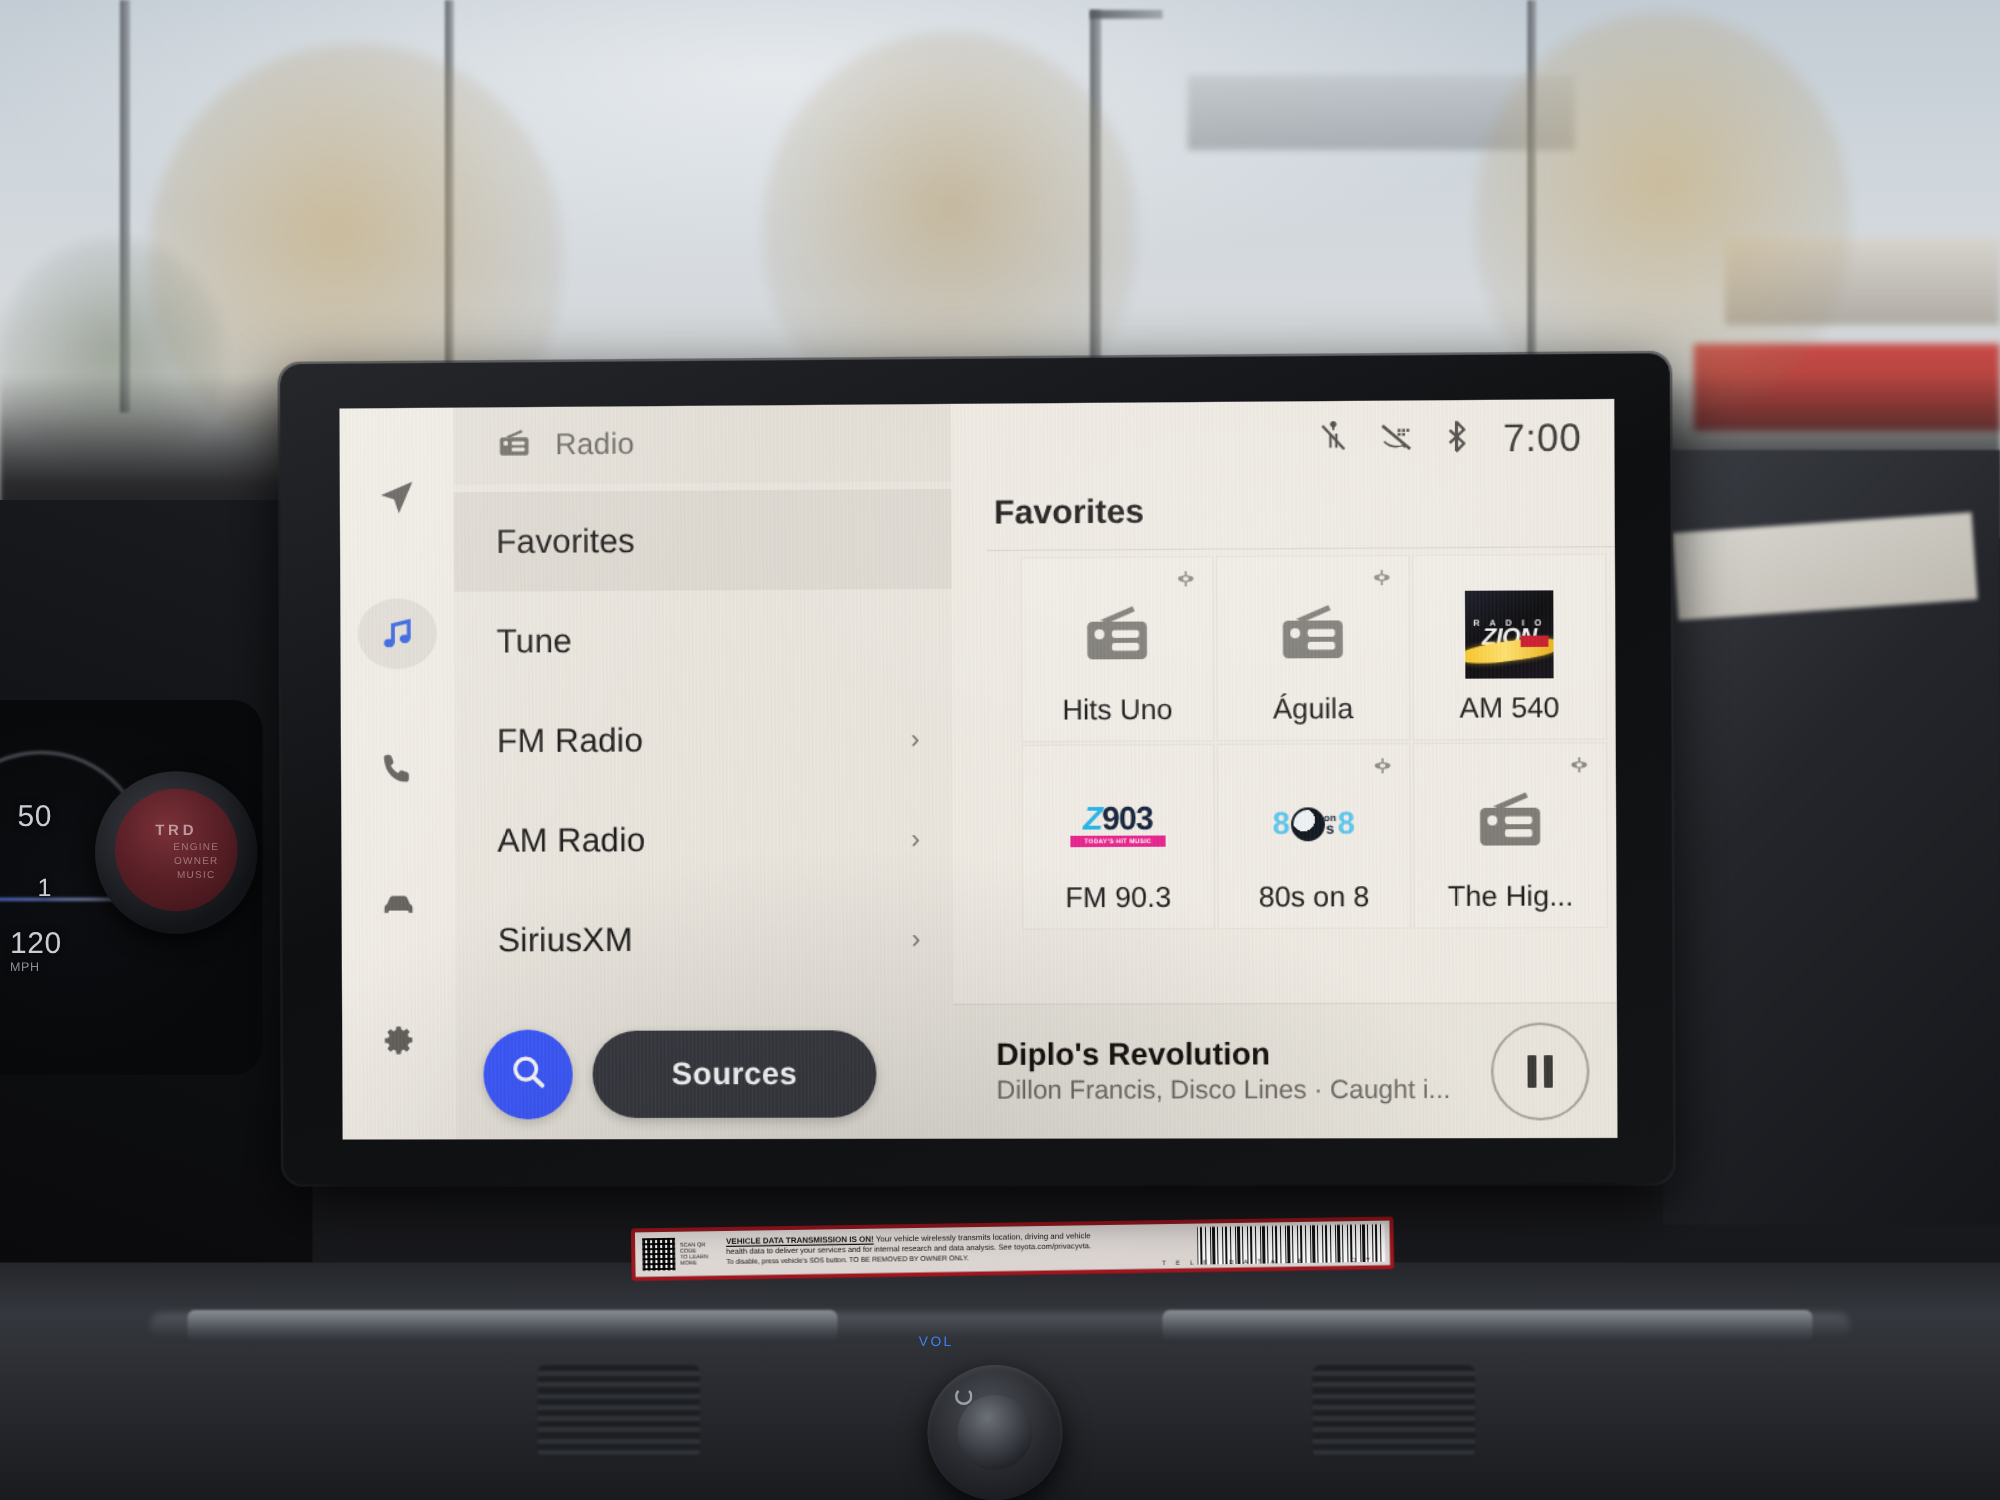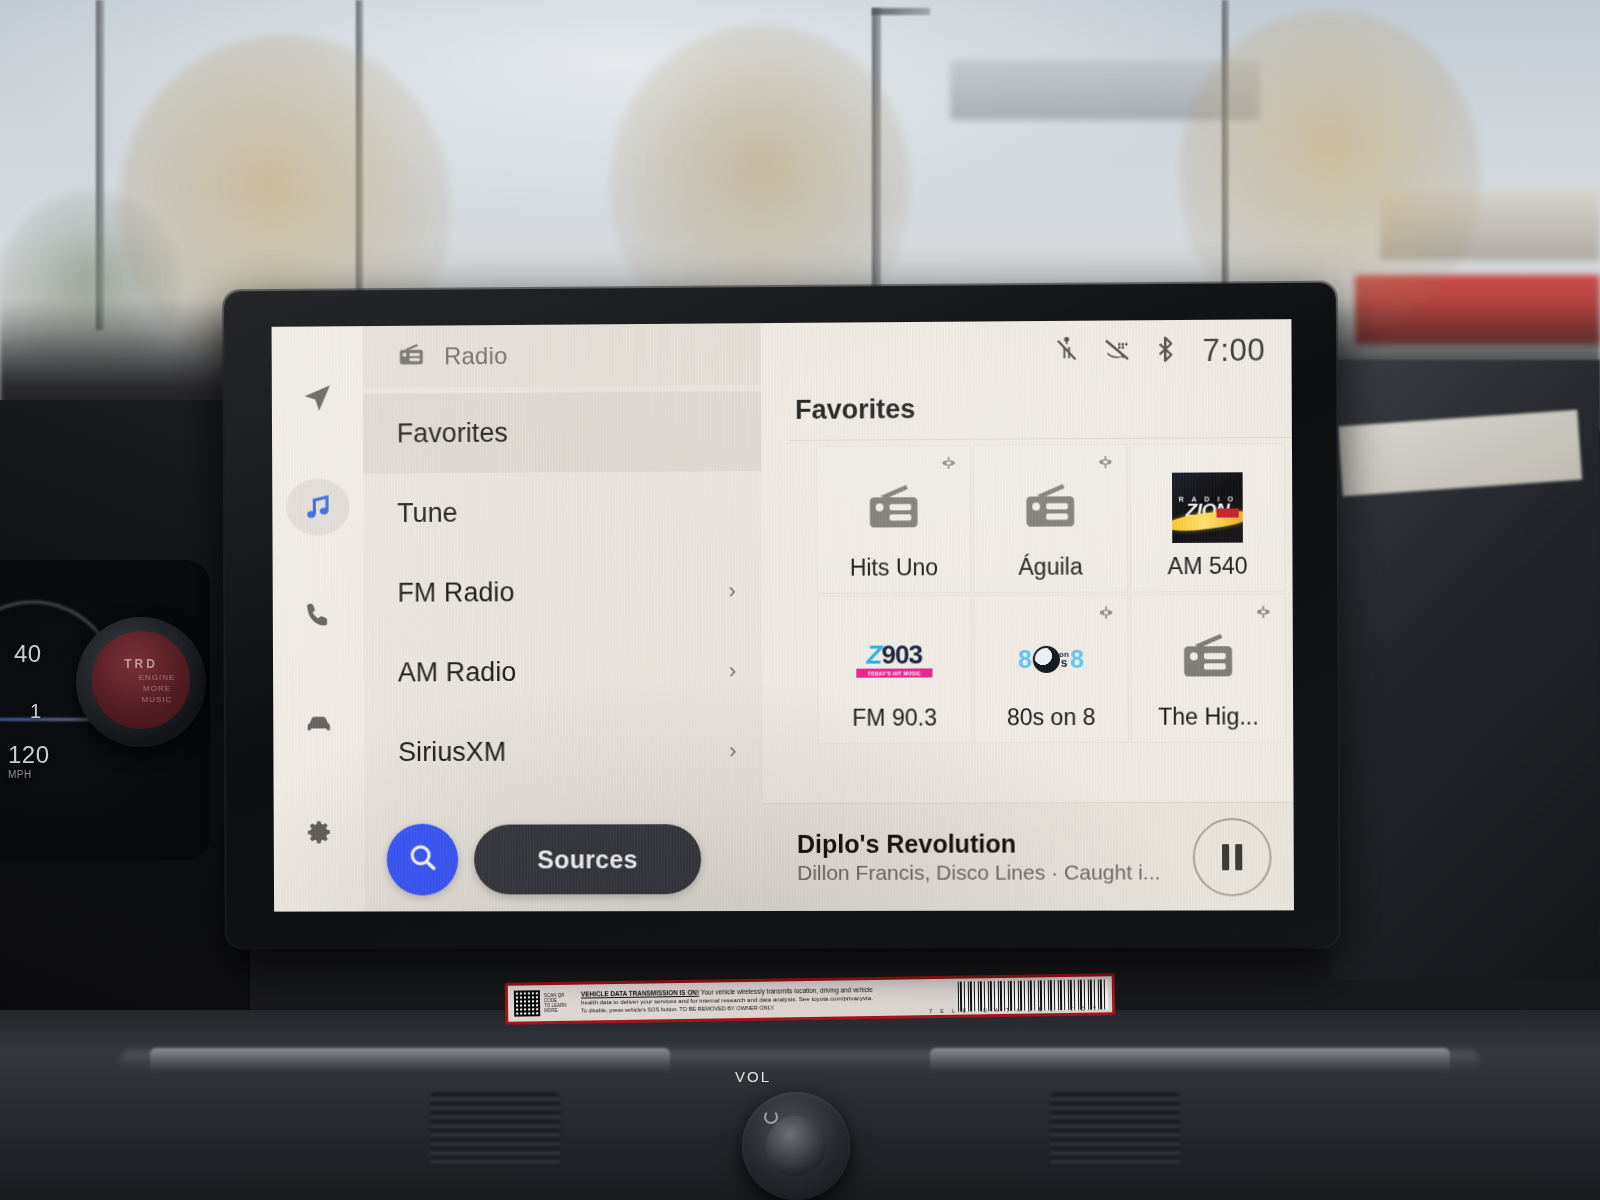--- a/index.html
+++ b/index.html
@@ -136,21 +136,21 @@
     opacity: .8; filter: blur(.4px);
   }
   .startbtn .ss {
     color: #b99799; font-size: 8px; line-height: 9px; letter-spacing: 1px;
     text-align: center; opacity: .72; margin-top: 2px; filter: blur(.5px); margin-left: 32px;
   }
 
   
   .vol-label {
     position: absolute; left: 735px; top: 1068px;
-    color: #e5e5e5; font-size: 15px; letter-spacing: 2px; filter: blur(.5px);
+    color: #3b82f6; font-size: 11px; letter-spacing: 2px; filter: blur(.5px);
   }
   .vol-knob {
     position: absolute; left: 742px; top: 1092px; width: 108px; height: 108px;
     border-radius: 50%;
     background: radial-gradient(circle at 45% 32%, #4a4d54 0%, #26282d 55%, #111216 100%);
     box-shadow: 0 8px 22px rgba(0,0,0,.8), inset 0 2px 4px rgba(255,255,255,.08);
   }
   .vol-knob:after {
     content: ""; position: absolute; left: 24px; top: 24px; width: 60px; height: 60px;
     border-radius: 50%;
@@ -476,32 +476,32 @@
   <div class="dash-main"></div>
   <div class="dash-sheen"></div>
   <div class="left-dash"></div>
   <div class="right-dash"></div>
   <div class="paper-windshield"></div>
   <div class="dash-lower"></div>
 
   <div class="cluster"></div>
   <div class="gauge-arc"></div>
   <div class="gauge-bar"></div>
-  <div class="gauge-num" style="left:14px;top:640px;">40</div>
+  <div class="gauge-num" style="left:14px;top:640px;">50</div>
   <div class="gauge-num" style="left:30px;top:700px;font-size:20px;">1</div>
   <div class="gauge-num" style="left:8px;top:741px;">
     <span>120</span>
     <span class="gauge-unit">MPH</span>
   </div>
 
   <div class="startbtn-outer">
     <div class="startbtn">
       <div class="trd">TRD</div>
       <div class="ss">ENGINE</div>
-      <div class="ss">MORE</div>
+      <div class="ss">OWNER</div>
       <div class="ss">MUSIC</div>
     </div>
   </div>
 
   <div class="trim-bar" style="left:150px;width:520px;"></div>
   <div class="trim-bar" style="left:930px;width:520px;"></div>
   <div class="vent" style="left:430px;"></div>
   <div class="vent" style="left:1050px;"></div>
   <div class="vol-label">VOL</div>
   <div class="vol-knob"></div>

